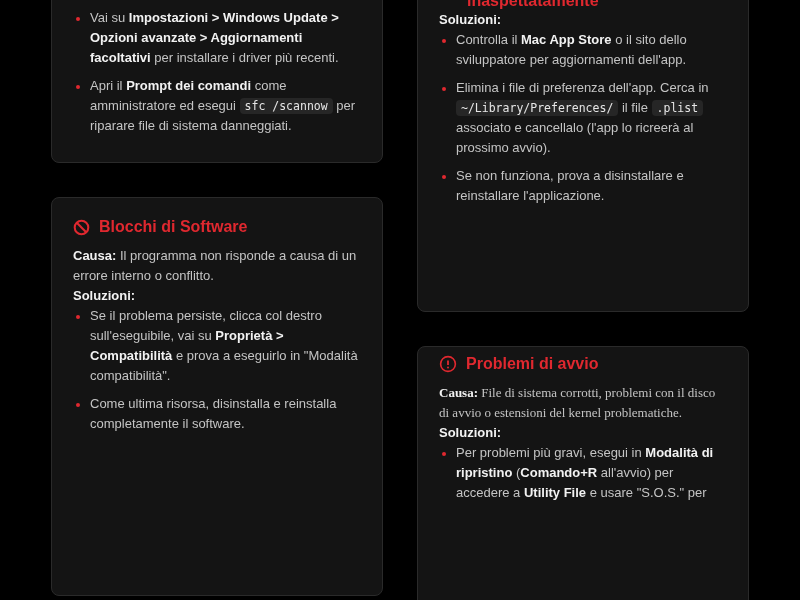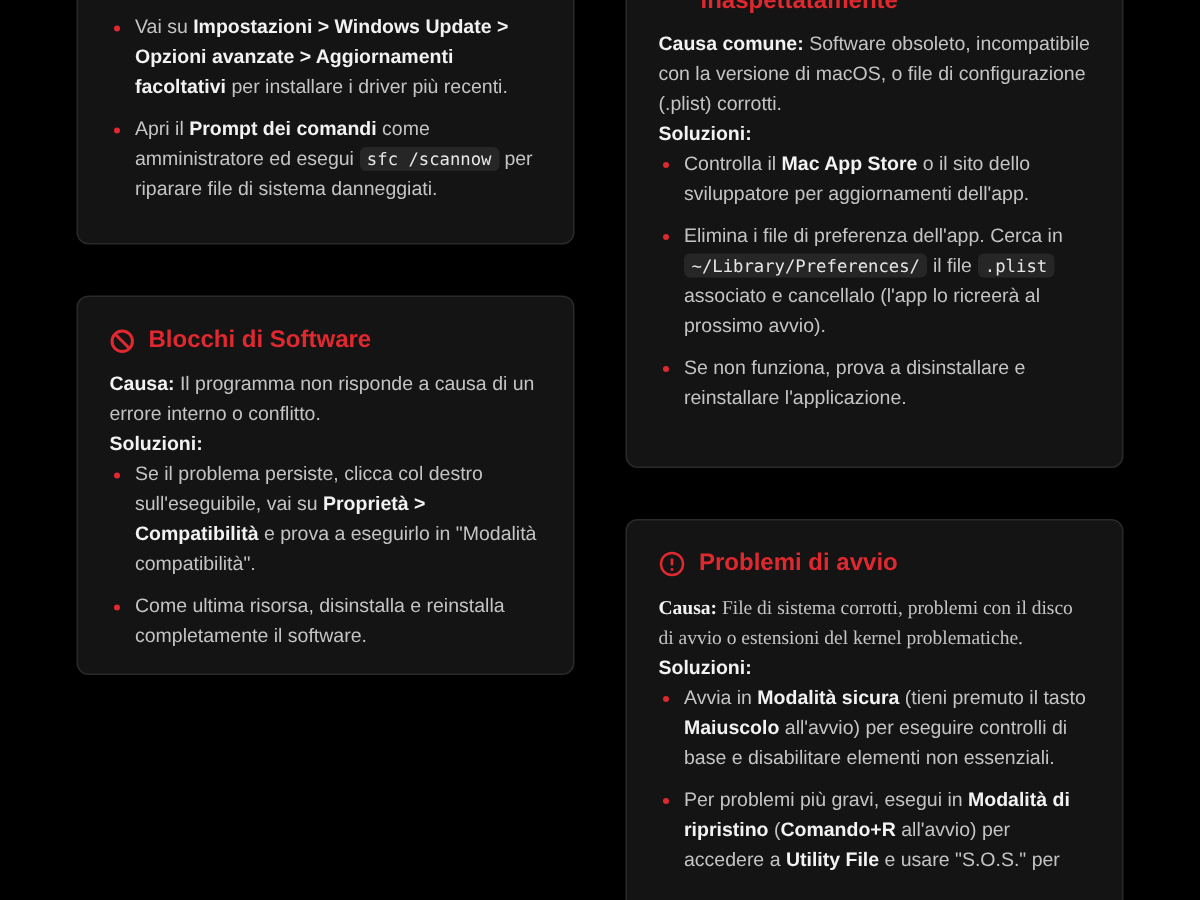--- a/index.html
+++ b/index.html
@@ -52,21 +52,21 @@
 </head>
 <body>
 
 <div class="card" style="left:51px; top:-20px; width:332px; height:183px;">
   <ul style="padding-top:27px;">
       <li><span>Vai su </span><b>Impostazioni &gt; Windows Update &gt; Opzioni avanzate &gt; Aggiornamenti facoltativi</b><span> per installare i driver più recenti.</span></li>
       <li><span>Apri il </span><b>Prompt dei comandi</b><span> come amministratore ed esegui </span><code>sfc /scannow</code><span> per riparare file di sistema danneggiati.</span></li>
     </ul>
 </div>
 
-<div class="card" style="left:51px; top:197px; width:332px; height:253px;">
+<div class="card" style="left:51px; top:197px; width:332px; height:399px;">
   <h3 class="card-title" style="margin-top:20px;">
     <svg width="17" height="17" viewBox="0 0 20 20">
       <circle cx="10" cy="10" r="8" fill="none" stroke="#e0282f" stroke-width="2.4"></circle>
       <line x1="4.5" y1="4.5" x2="15.5" y2="15.5" stroke="#e0282f" stroke-width="2.4"></line>
     </svg>
     <span>Blocchi di Software</span>
   </h3>
   <p class="p" style="margin-top:10px;">
     <b>Causa:</b><span> Il programma non risponde a causa di un errore interno o conflitto.</span>
   </p>
@@ -74,41 +74,37 @@
   <ul>
       <li><span>Se il problema persiste, clicca col destro sull'eseguibile, vai su </span><b>Proprietà &gt; Compatibilità</b><span> e prova a eseguirlo in "Modalità compatibilità".</span></li>
       <li><span>Come ultima risorsa, disinstalla e reinstalla completamente il software.</span></li>
     </ul>
 </div>
 
 <div class="card" style="left:417px; top:-40px; width:332px; height:352px;">
   <h3 class="card-title" style="margin-top:31px; padding-left:28px;">
     <span>inaspettatamente</span>
   </h3>
-  <p class="p" style="margin-top:9px;">
-    <b>Causa comune:</b><span> Software obsoleto, incompatibile con la versione di macOS, o file di configurazione (.plist) corrotti.</span>
-  </p>
   <p class="p"><b>Soluzioni:</b></p>
   <ul>
       <li><span>Controlla il </span><b>Mac App Store</b><span> o il sito dello sviluppatore per aggiornamenti dell'app.</span></li>
       <li><span>Elimina i file di preferenza dell'app. Cerca in </span><code>~/Library/Preferences/</code><span> il file </span><code>.plist</code><span> associato e cancellalo (l'app lo ricreerà al prossimo avvio).</span></li>
       <li><span>Se non funziona, prova a disinstallare e reinstallare l'applicazione.</span></li>
     </ul>
 </div>
 
 <div class="card" style="left:417px; top:346px; width:332px; height:300px;">
-  <h3 class="card-title" style="margin-top:20px;align-items:center;">
+  <h3 class="card-title" style="margin-top:8px;align-items:center;">
     <svg width="18" height="18" viewBox="0 0 20 20">
       <circle cx="10" cy="10" r="8.2" fill="none" stroke="#e0282f" stroke-width="1.8"></circle>
       <line x1="10" y1="6" x2="10" y2="11" stroke="#e0282f" stroke-width="2"></line>
       <circle cx="10" cy="14" r="1.1" fill="#e0282f"></circle>
     </svg>
     <span>Problemi di avvio</span>
   </h3>
   <p class="p" style="margin-top:10px;font-family:Liberation Serif, serif;">
     <b>Causa:</b><span> File di sistema corrotti, problemi con il disco di avvio o estensioni del kernel problematiche.</span>
   </p>
   <p class="p"><b>Soluzioni:</b></p>
   <ul>
-      <li><span>Avvia in </span><b>Modalità sicura</b><span> (tieni premuto il tasto </span><b>Maiuscolo</b><span> all'avvio) per eseguire controlli di base e disabilitare elementi non essenziali.</span></li>
       <li><span>Per problemi più gravi, esegui in </span><b>Modalità di ripristino</b><span> (</span><b>Comando+R</b><span> all'avvio) per accedere a </span><b>Utility File</b><span> e usare "S.O.S." per</span></li>
     </ul>
 </div>
 
 </body></html>

